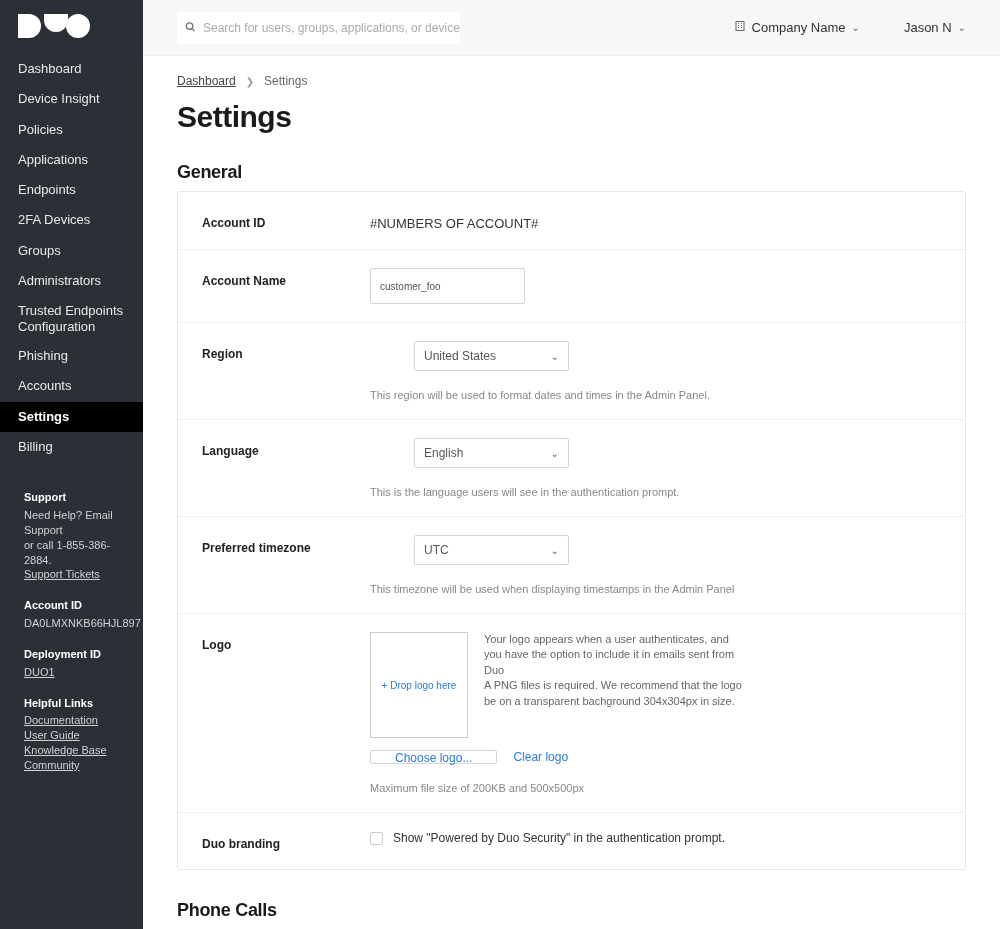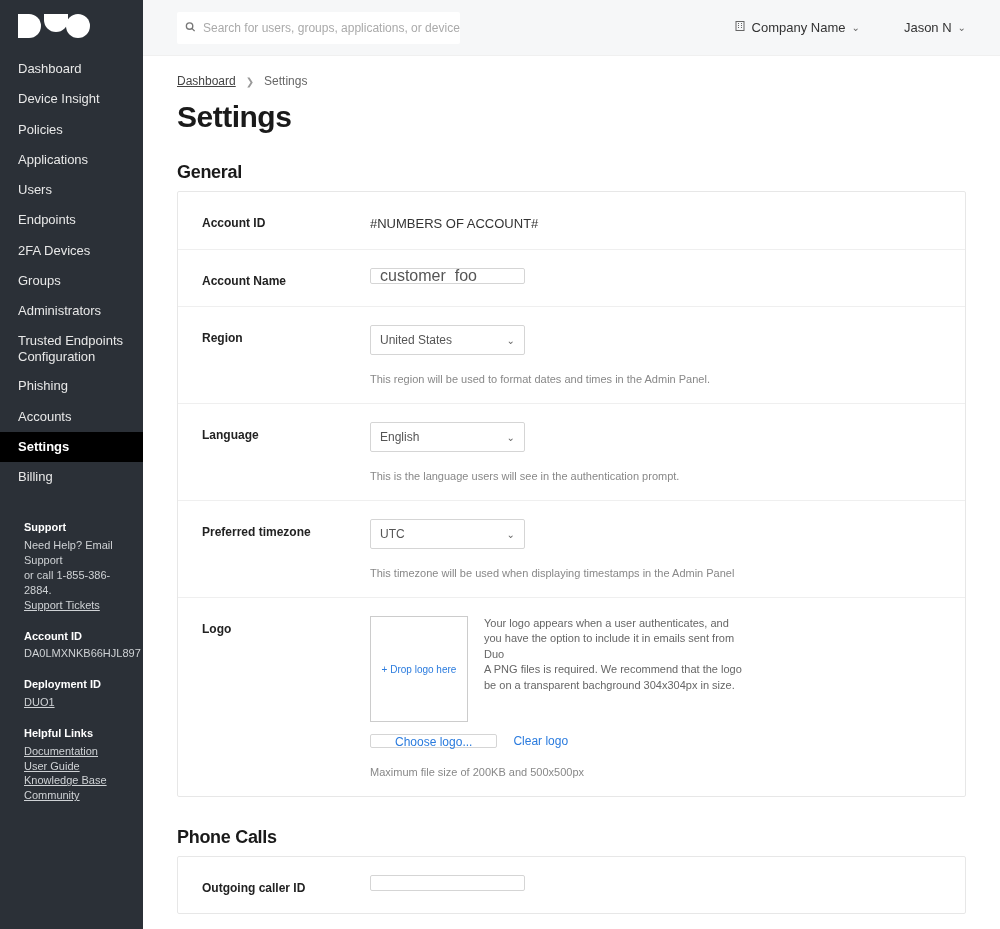--- a/index.html
+++ b/index.html
@@ -142,39 +142,40 @@
   .row-label {
     width: 168px; flex-shrink: 0;
     font-size: 12px; font-weight: 700; color: #222;
     padding-top: 6px;
   }
   .row-body { flex: 1; }
   .static-val {
     font-size: 13px; color: #333; padding-top: 6px;
   }
   .fld {
-    width: 155px; height: 16px;
+    width: 155px; height: 36px;
     border: 1px solid #d5d5d5;
     border-radius: 2px;
     padding: 0 9px;
-    font-size: 16px; color: #555;
+    font-size: 10px; color: #555;
     display: flex; align-items: center;
     background: #fff;
     outline: none;
   }
   input.fld { }
   .sel {
     width: 155px; height: 30px;
     border: 1px solid #d5d5d5;
     border-radius: 2px;
     padding: 4px 9px;
     font-size: 12px; color: #555;
     display: flex; align-items: center; justify-content: space-between;
     background: #fff;
     cursor: pointer;
+    margin-left: 44px;
   }
   .hint {
     font-size: 11px; color: #888;
     margin-top: 18px;
   }
   .logo-row { align-items: flex-start; }
   .logo-drop {
     width: 98px; height: 106px;
     border: 1px solid #ccc;
     display: flex; align-items: center; justify-content: center;
@@ -218,21 +219,20 @@
       <path d="M0 0 H11 A12 12 0 0 1 11 24 H0 Z"></path>
       <path d="M26 0 H50 V6 A12 12 0 0 1 26 6 Z"></path>
       <circle cx="60" cy="12" r="12"></circle>
     </svg>
   </div>
   <div class="nav">
     <div class="nav-item">Dashboard</div>
     <div class="nav-item">Device Insight</div>
     <div class="nav-item">Policies</div>
     <div class="nav-item">Applications</div>
-    <div class="nav-item">Users</div>
     <div class="nav-item">Endpoints</div>
     <div class="nav-item">2FA Devices</div>
     <div class="nav-item">Groups</div>
     <div class="nav-item">Administrators</div>
     <div class="nav-item multiline">Trusted Endpoints Configuration</div>
     <div class="nav-item">Phishing</div>
     <div class="nav-item">Accounts</div>
     <div class="nav-item active">Settings</div>
     <div class="nav-item">Billing</div>
   </div>
@@ -368,20 +368,29 @@
             </div>
           </div>
           <div class="logo-actions">
             <button class="btn-outline">Choose logo...</button>
             <span class="link-action">Clear logo</span>
           </div>
           <div class="hint">Maximum file size of 200KB and 500x500px</div>
         </div>
       </div>
 
+      <div class="row">
+        <div class="row-label">Duo branding</div>
+        <div class="row-body">
+          <div class="chk-row">
+            <span class="chk"></span>
+            <span class="chk-label">Show "Powered by Duo Security" in the authentication prompt.</span>
+          </div>
+        </div>
+      </div>
 
     </div>
 
     <h2 class="section-title">Phone Calls</h2>
     <div class="panel">
       <div class="row">
         <div class="row-label">Outgoing caller ID</div>
         <div class="row-body">
           <input class="fld" type="text" value="" style="">
 

